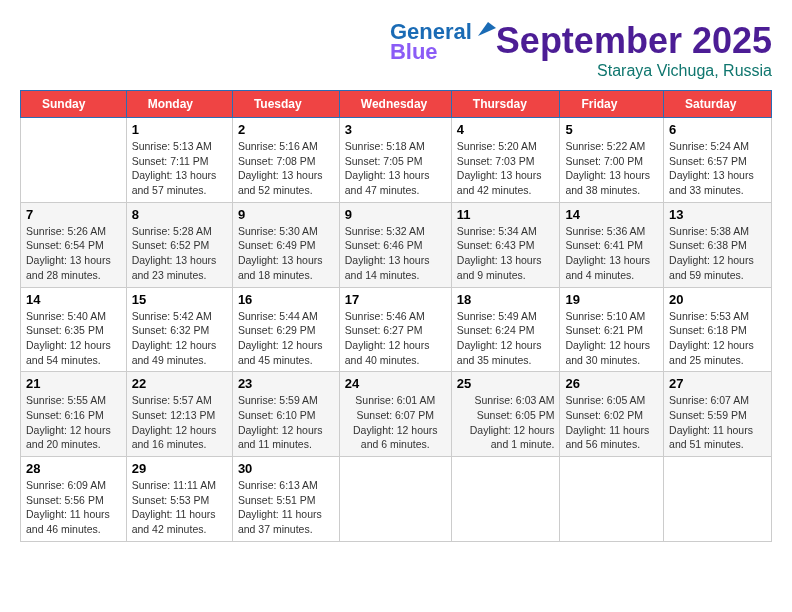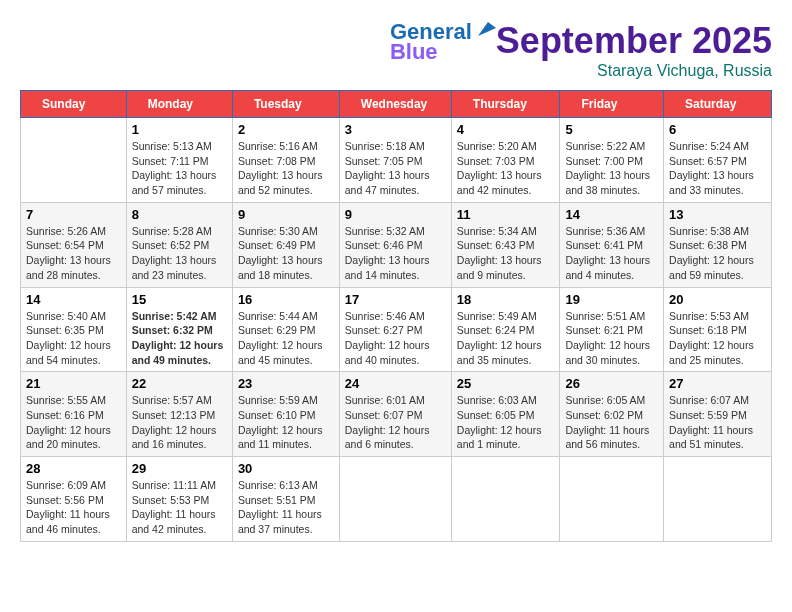--- a/index.html
+++ b/index.html
@@ -218,21 +218,21 @@
       <tr>
         <td>
           <div class="day-num">14</div>
           <div class="day-info" style="white-space: pre-line;">Sunrise: 5:40 AM
 Sunset: 6:35 PM
 Daylight: 12 hours
 and 54 minutes.</div>
         </td>
         <td>
           <div class="day-num">15</div>
-          <div class="day-info" style="white-space: pre-line; font-weight: bold;">Sunrise: 5:42 AM
+          <div class="day-info" style="white-space: pre-line;">Sunrise: 5:42 AM
 Sunset: 6:32 PM
 Daylight: 12 hours
 and 49 minutes.</div>
         </td>
         <td>
           <div class="day-num">16</div>
           <div class="day-info" style="white-space: pre-line;">Sunrise: 5:44 AM
 Sunset: 6:29 PM
 Daylight: 12 hours
 and 45 minutes.</div>
@@ -246,21 +246,21 @@
         </td>
         <td>
           <div class="day-num">18</div>
           <div class="day-info" style="white-space: pre-line;">Sunrise: 5:49 AM
 Sunset: 6:24 PM
 Daylight: 12 hours
 and 35 minutes.</div>
         </td>
         <td>
           <div class="day-num">19</div>
-          <div class="day-info" style="white-space: pre-line;">Sunrise: 5:51 AM
+          <div class="day-info" style="white-space: pre-line;">Sunrise: 5:10 AM
 Sunset: 6:21 PM
 Daylight: 12 hours
 and 30 minutes.</div>
         </td>
         <td>
           <div class="day-num">20</div>
           <div class="day-info" style="white-space: pre-line;">Sunrise: 5:53 AM
 Sunset: 6:18 PM
 Daylight: 12 hours
 and 25 minutes.</div>
@@ -283,28 +283,28 @@
         </td>
         <td>
           <div class="day-num">23</div>
           <div class="day-info" style="white-space: pre-line;">Sunrise: 5:59 AM
 Sunset: 6:10 PM
 Daylight: 12 hours
 and 11 minutes.</div>
         </td>
         <td>
           <div class="day-num">24</div>
-          <div class="day-info" style="white-space: pre-line;">Sunrise: 6:01 AM
+          <div class="day-info" style="white-space: pre-line; text-align: center;">Sunrise: 6:01 AM
 Sunset: 6:07 PM
 Daylight: 12 hours
 and 6 minutes.</div>
         </td>
         <td>
           <div class="day-num">25</div>
-          <div class="day-info" style="white-space: pre-line;">Sunrise: 6:03 AM
+          <div class="day-info" style="white-space: pre-line; text-align: right;">Sunrise: 6:03 AM
 Sunset: 6:05 PM
 Daylight: 12 hours
 and 1 minute.</div>
         </td>
         <td>
           <div class="day-num">26</div>
           <div class="day-info" style="white-space: pre-line;">Sunrise: 6:05 AM
 Sunset: 6:02 PM
 Daylight: 11 hours
 and 56 minutes.</div>

